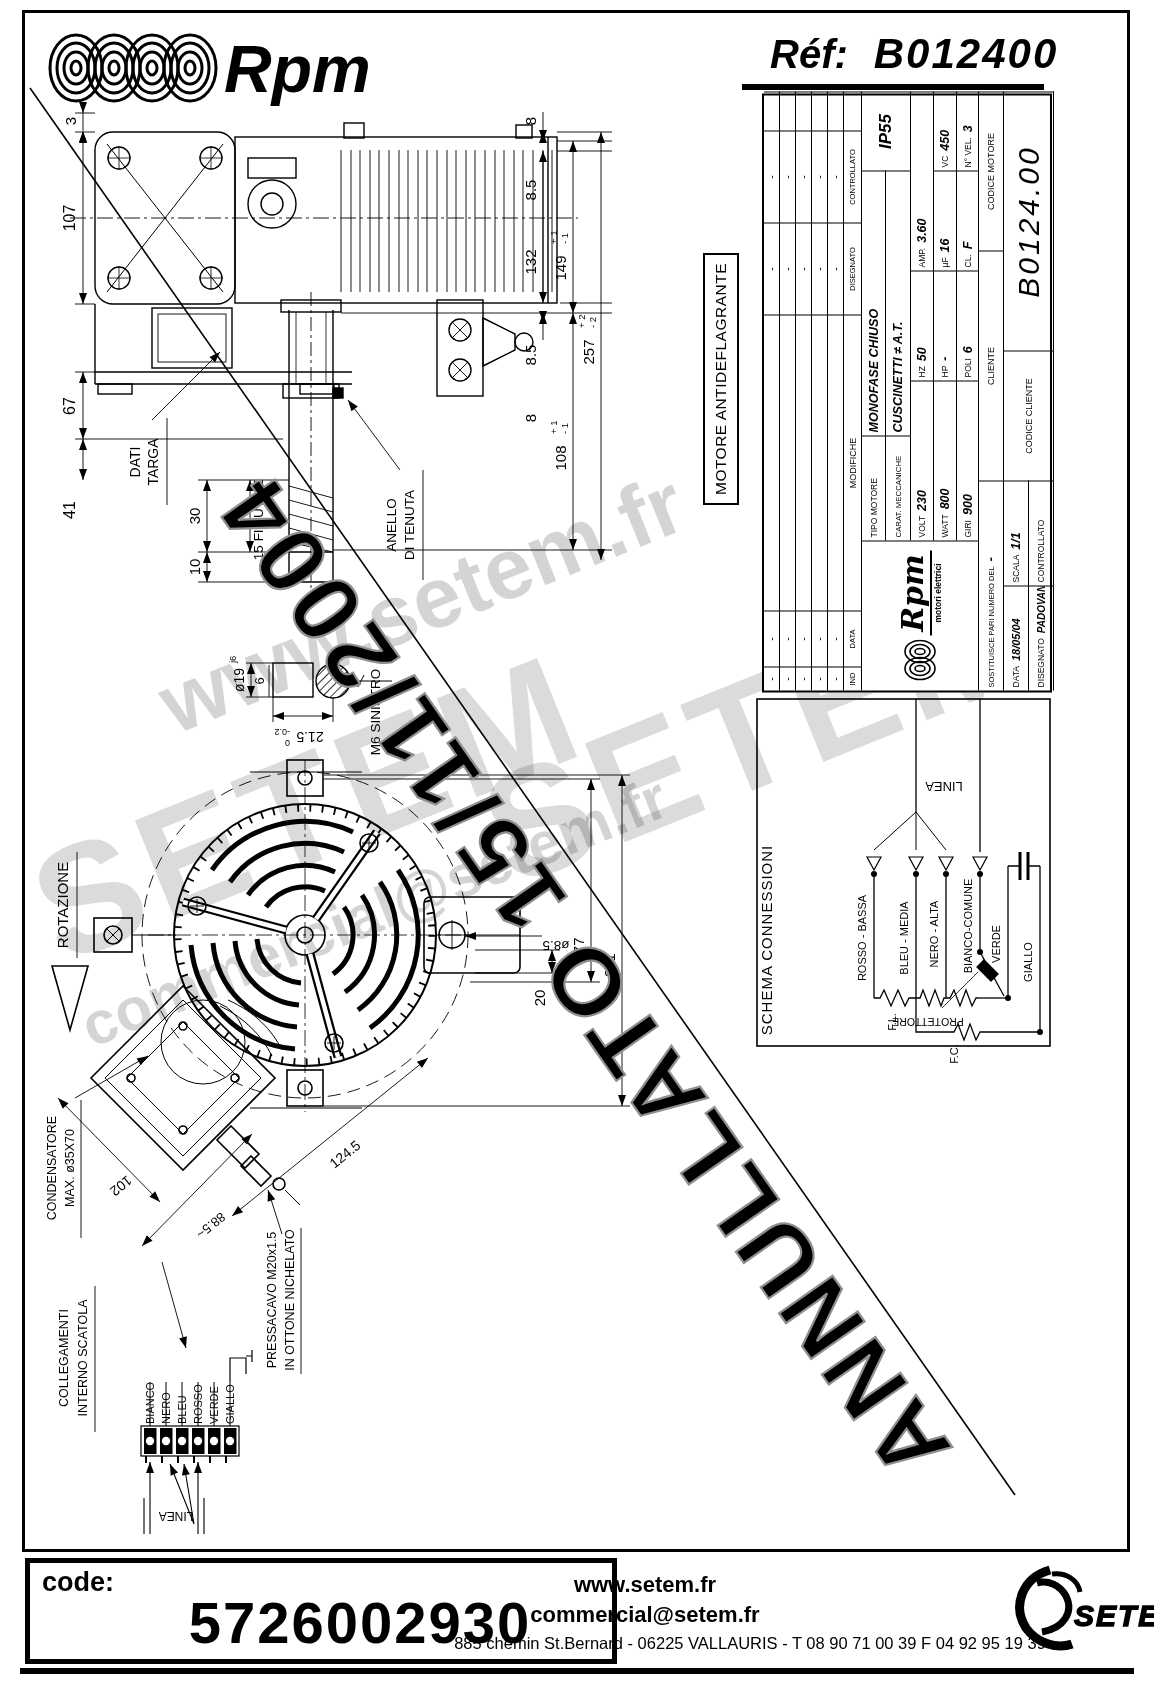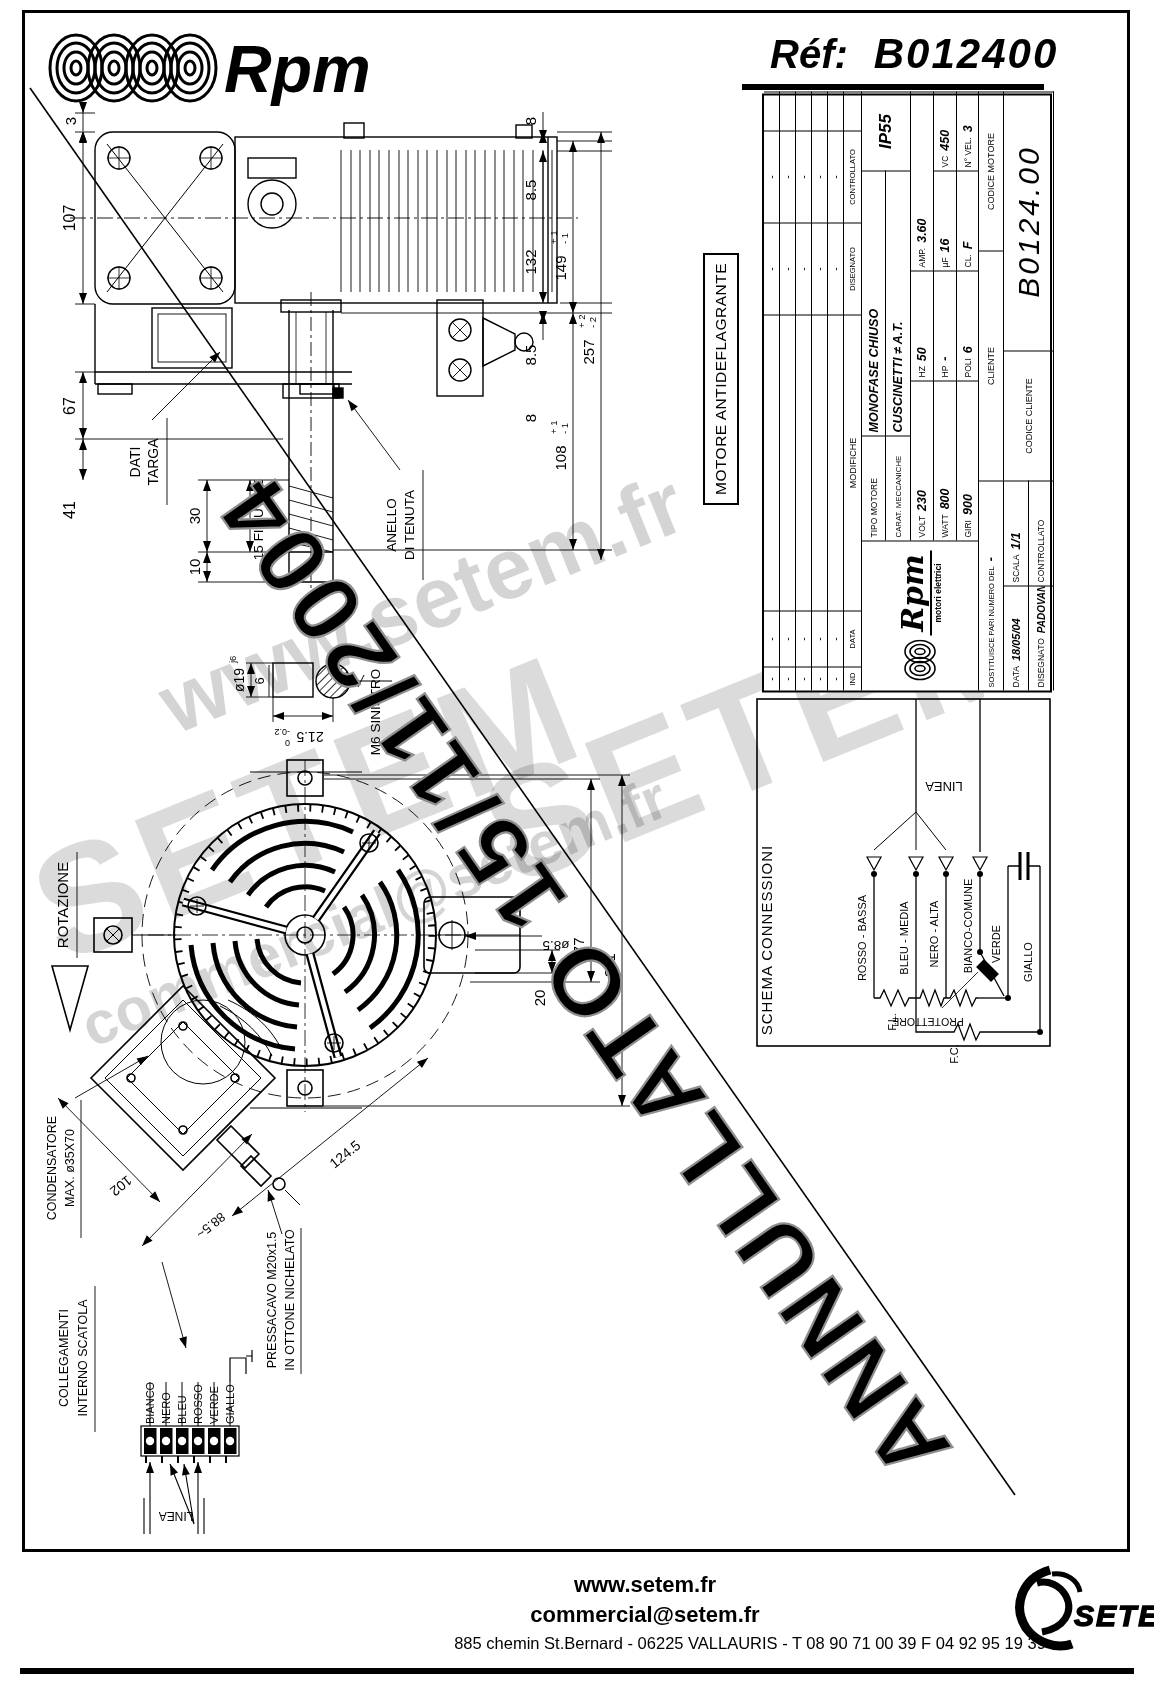--- a/index.html
+++ b/index.html
@@ -599,20 +599,24 @@
       <div class="tc" style="left:0;top:265px;width:105px;height:25px">
           <span class="lb">DISEGNATO</span>
           <span class="vl" style="font-size:10px">PADOVANI</span>
         </div>
       <div class="tc" style="left:105px;top:265px;width:105px;height:25px">
           <span class="lb">CONTROLLATO</span>
         </div>
     </div>
   </div>
 
+  <div class="codebox">
+    <div class="cl">code:</div>
+    <div class="cv">5726002930</div>
+  </div>
   <div class="fcen">
     <div>www.setem.fr</div>
     <div>commercial@setem.fr</div>
   </div>
   <div class="faddr">885 chemin St.Bernard  -  06225 VALLAURIS  -  T 08 90 71 00 39   F 04 92 95 19 39</div>
   <svg class="abs" style="left:1008px;top:1562px" width="146" height="112">
     <g fill="none" stroke="#000">
       <path d="M42,8 C14,16 4,44 18,66 C28,80 48,88 64,82" stroke-width="9"></path>
       <path d="M34,70 C56,66 66,50 58,34 C52,23 40,18 29,21" stroke-width="7"></path>
       <path d="M44,12 C58,10 70,18 72,30" stroke-width="5"></path>

